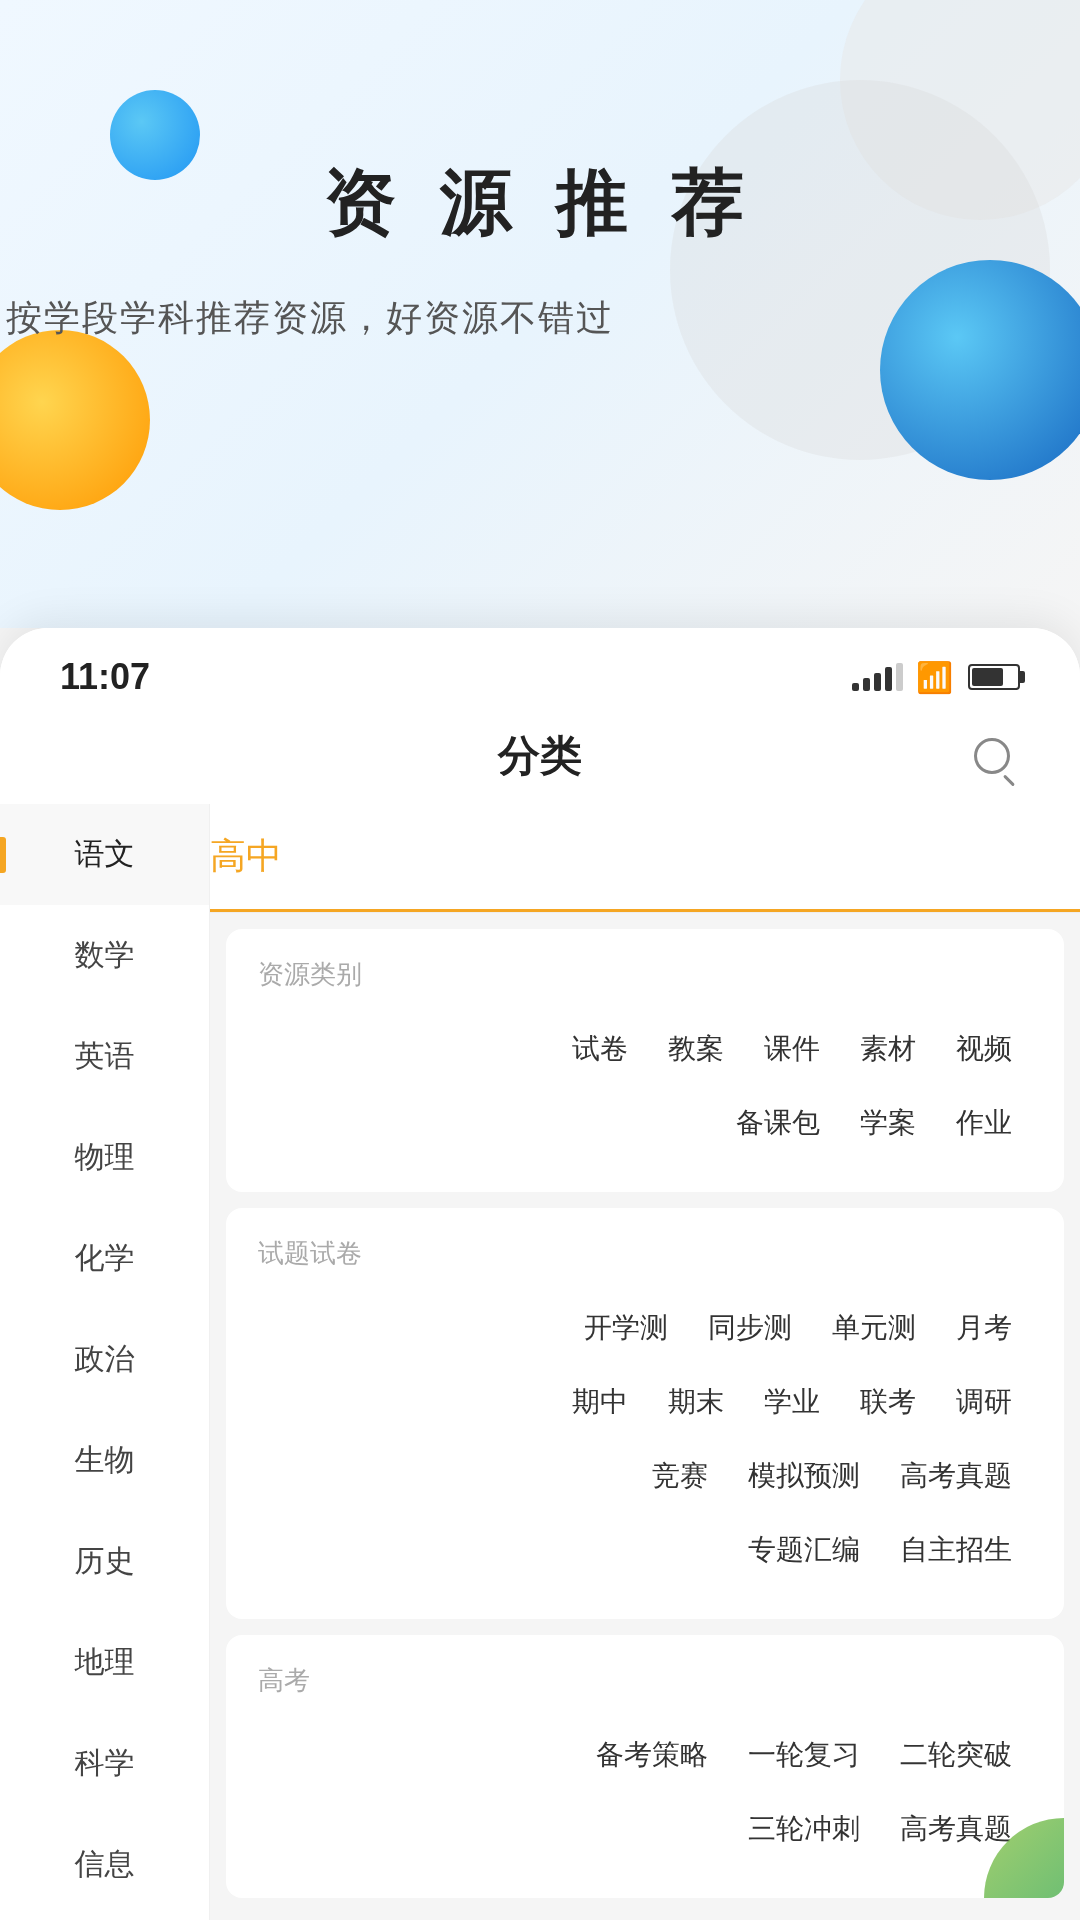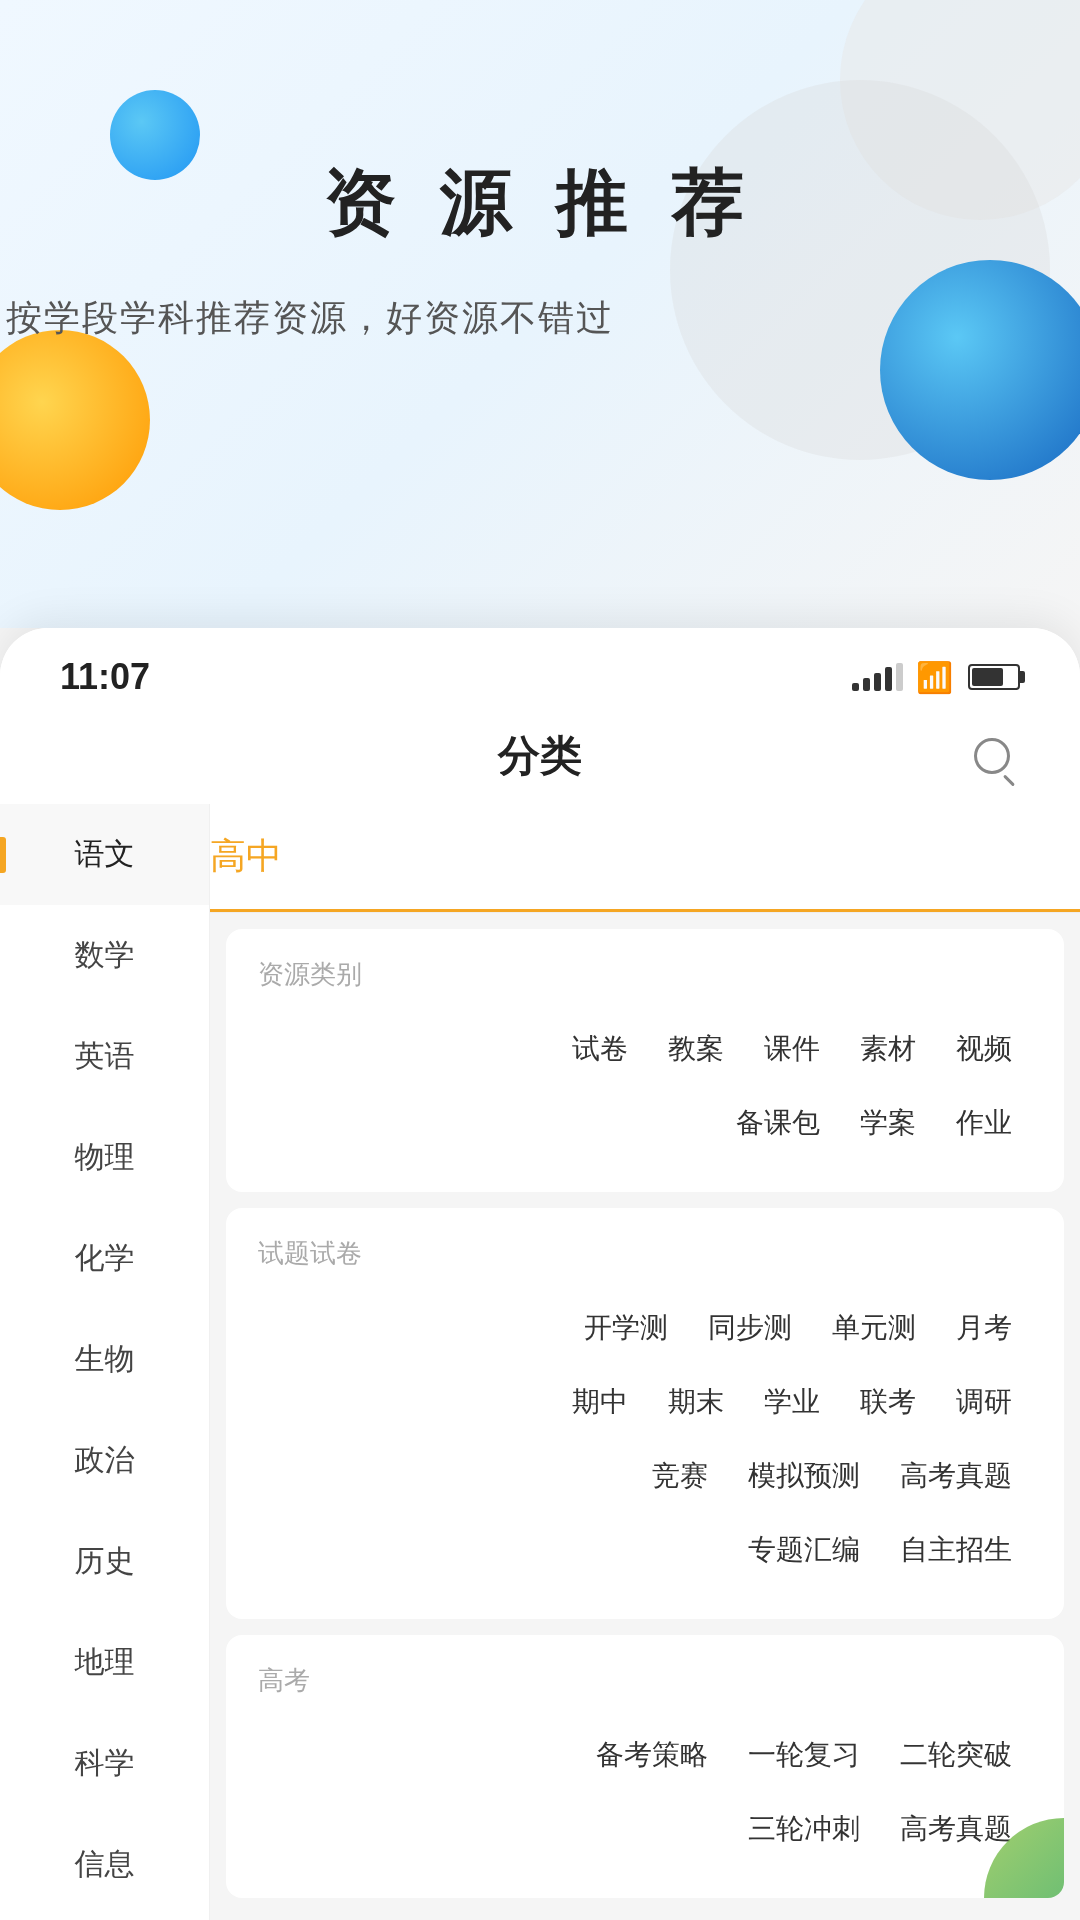--- a/index.html
+++ b/index.html
@@ -350,22 +350,22 @@
   </div>
 
   <div class="main-content">
 
     <div class="sidebar">
       <div class="sidebar-item active">语文</div>
       <div class="sidebar-item">数学</div>
       <div class="sidebar-item">英语</div>
       <div class="sidebar-item">物理</div>
       <div class="sidebar-item">化学</div>
+      <div class="sidebar-item">政治</div>
       <div class="sidebar-item">生物</div>
-      <div class="sidebar-item">政治</div>
       <div class="sidebar-item">历史</div>
       <div class="sidebar-item">地理</div>
       <div class="sidebar-item">科学</div>
       <div class="sidebar-item">信息</div>
       <div class="sidebar-item">综合</div>
       <div class="sidebar-item">其他</div>
     </div>
 
     <div class="right-content">
 

